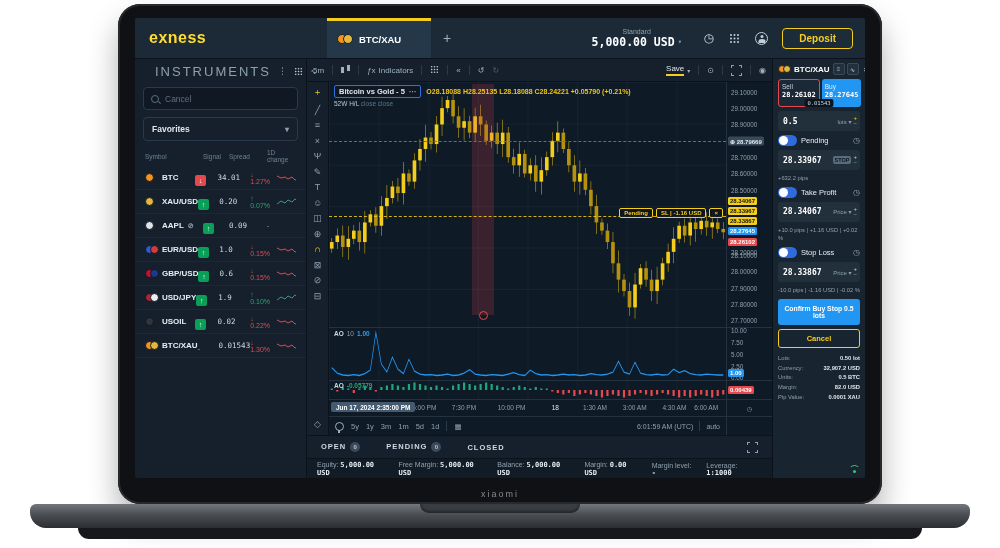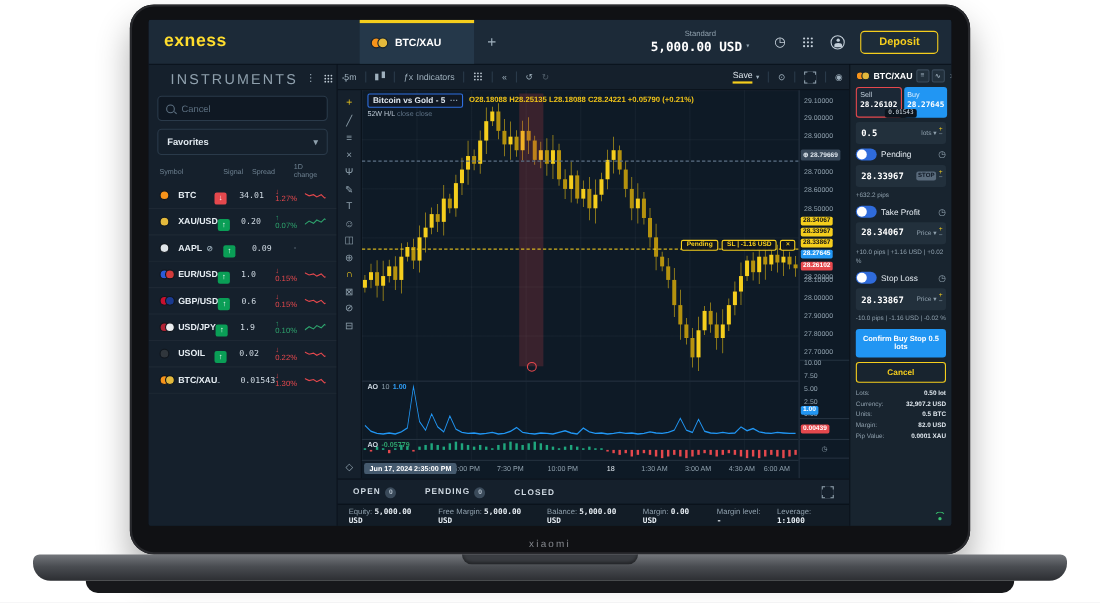--- a/index.html
+++ b/index.html
@@ -709,20 +709,38 @@
             <span class="tick-t" style="left: 24%;">6:00 PM</span>
                 <span class="tick-t" style="left: 34%;">7:30 PM</span>
                 <span class="tick-t" style="left: 46%;">10:00 PM</span>
                 <span class="tick-t bright" style="left: 57%;">18</span>
                 <span class="tick-t" style="left: 67%;">1:30 AM</span>
                 <span class="tick-t" style="left: 77%;">3:00 AM</span>
                 <span class="tick-t" style="left: 87%;">4:30 AM</span>
                 <span class="tick-t" style="left: 95%;">6:00 AM</span>
               </div>
 
+            <div class="cfooter">
+              <span class="bulb"></span>
+              <span id="ranges" style="display:flex;gap:7px;">
+                  <span>5y</span>
+                  <span>1y</span>
+                  <span>3m</span>
+                  <span>1m</span>
+                  <span>5d</span>
+                  <span>1d</span>
+                </span>
+              <span class="ct-sep"></span>
+              <span>▦</span>
+              <span class="rt">
+                <span>6:01:59 AM (UTC)</span>
+                <span class="ct-sep"></span>
+                <span>auto</span>
+              </span>
+            </div>
           </div>
 
           <div class="axis">
             <div class="ax-main" id="axmain">
               <span class="axlab hl" style="top:24.2%;">⊕ <span>28.79669</span></span>
               <span class="axlab yl" style="top:48.6%;">28.34067</span>
               <span class="axlab yl" style="top:52.6%;">28.33967</span>
               <span class="axlab yl" style="top:56.6%;">28.33867</span>
               <span class="axlab bl" style="top:61%;">28.27645</span>
               <span class="axlab rd" style="top:65.3%;">28.26102</span>

